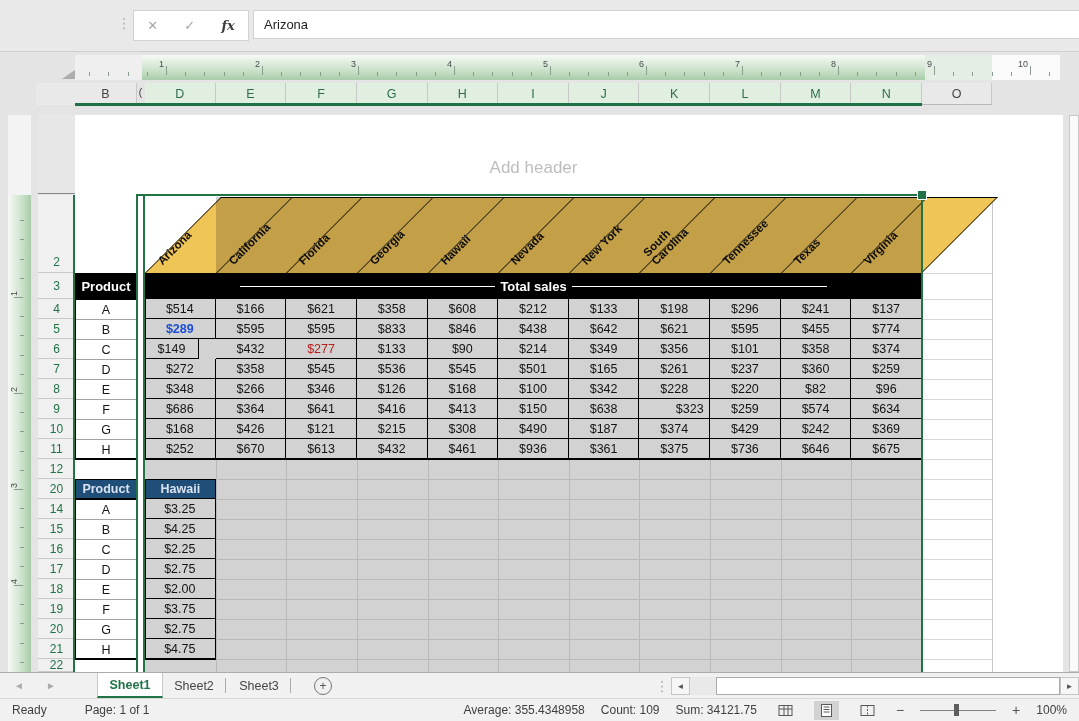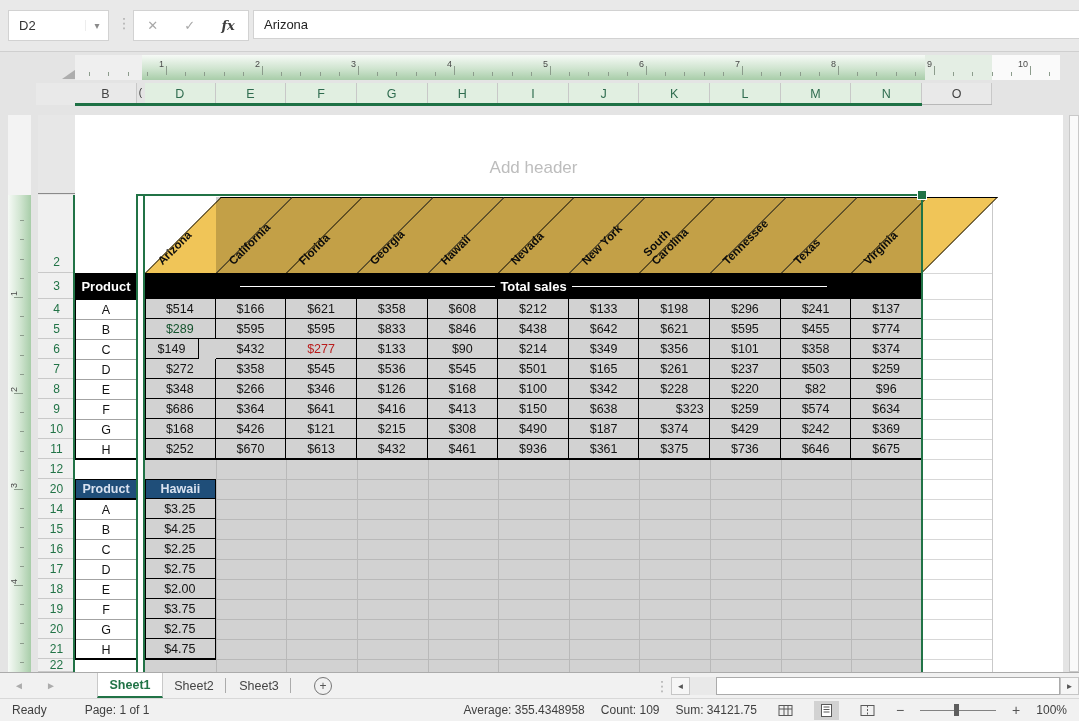--- a/index.html
+++ b/index.html
@@ -56,24 +56,20 @@
   .zoomtrack .mid{position:absolute;left:38px;top:3px;width:1px;height:8px;background:#828282;}
   .zoomtrack .thumb{position:absolute;left:34px;top:1px;width:5px;height:12px;background:#5E5E5E;}
   .zsign{font-size:14px;color:#555;}
 </style>
 </head>
 <body>
 
 <div id="app">
 
   <div class="topbar">
-    <div class="namebox">
-      <span class="nb-text">D2</span>
-      <span class="nb-drop">▾</span>
-    </div>
     <div class="vdots">⋮</div>
     <div class="fxgroup">
       <span class="fx-x">✕</span>
       <span class="fx-c">✓</span>
       <span class="fx-fx">fx</span>
     </div>
     <div class="fbar">
       <span>Arizona</span>
     </div>
   </div>
@@ -301,21 +297,21 @@
       <div style="position: absolute; left: 215.636px; top: 299px; width: 70.6364px; height: 20px; background: rgb(210, 210, 210); border-right: 1px solid rgb(0, 0, 0); border-bottom: 1px solid rgb(0, 0, 0); box-sizing: border-box; display: flex; align-items: center; justify-content: center; font-size: 12.5px; color: rgb(20, 20, 20);">$166</div>
       <div style="position: absolute; left: 286.273px; top: 299px; width: 70.6364px; height: 20px; background: rgb(210, 210, 210); border-right: 1px solid rgb(0, 0, 0); border-bottom: 1px solid rgb(0, 0, 0); box-sizing: border-box; display: flex; align-items: center; justify-content: center; font-size: 12.5px; color: rgb(20, 20, 20);">$621</div>
       <div style="position: absolute; left: 356.909px; top: 299px; width: 70.6364px; height: 20px; background: rgb(210, 210, 210); border-right: 1px solid rgb(0, 0, 0); border-bottom: 1px solid rgb(0, 0, 0); box-sizing: border-box; display: flex; align-items: center; justify-content: center; font-size: 12.5px; color: rgb(20, 20, 20);">$358</div>
       <div style="position: absolute; left: 427.545px; top: 299px; width: 70.6364px; height: 20px; background: rgb(210, 210, 210); border-right: 1px solid rgb(0, 0, 0); border-bottom: 1px solid rgb(0, 0, 0); box-sizing: border-box; display: flex; align-items: center; justify-content: center; font-size: 12.5px; color: rgb(20, 20, 20);">$608</div>
       <div style="position: absolute; left: 498.182px; top: 299px; width: 70.6364px; height: 20px; background: rgb(210, 210, 210); border-right: 1px solid rgb(0, 0, 0); border-bottom: 1px solid rgb(0, 0, 0); box-sizing: border-box; display: flex; align-items: center; justify-content: center; font-size: 12.5px; color: rgb(20, 20, 20);">$212</div>
       <div style="position: absolute; left: 568.818px; top: 299px; width: 70.6364px; height: 20px; background: rgb(210, 210, 210); border-right: 1px solid rgb(0, 0, 0); border-bottom: 1px solid rgb(0, 0, 0); box-sizing: border-box; display: flex; align-items: center; justify-content: center; font-size: 12.5px; color: rgb(20, 20, 20);">$133</div>
       <div style="position: absolute; left: 639.455px; top: 299px; width: 70.6364px; height: 20px; background: rgb(210, 210, 210); border-right: 1px solid rgb(0, 0, 0); border-bottom: 1px solid rgb(0, 0, 0); box-sizing: border-box; display: flex; align-items: center; justify-content: center; font-size: 12.5px; color: rgb(20, 20, 20);">$198</div>
       <div style="position: absolute; left: 710.091px; top: 299px; width: 70.6364px; height: 20px; background: rgb(210, 210, 210); border-right: 1px solid rgb(0, 0, 0); border-bottom: 1px solid rgb(0, 0, 0); box-sizing: border-box; display: flex; align-items: center; justify-content: center; font-size: 12.5px; color: rgb(20, 20, 20);">$296</div>
       <div style="position: absolute; left: 780.727px; top: 299px; width: 70.6364px; height: 20px; background: rgb(210, 210, 210); border-right: 1px solid rgb(0, 0, 0); border-bottom: 1px solid rgb(0, 0, 0); box-sizing: border-box; display: flex; align-items: center; justify-content: center; font-size: 12.5px; color: rgb(20, 20, 20);">$241</div>
       <div style="position: absolute; left: 851.364px; top: 299px; width: 70.6364px; height: 20px; background: rgb(210, 210, 210); border-right: 1px solid rgb(0, 0, 0); border-bottom: 1px solid rgb(0, 0, 0); box-sizing: border-box; display: flex; align-items: center; justify-content: center; font-size: 12.5px; color: rgb(20, 20, 20);">$137</div>
-      <div style="position: absolute; left: 145px; top: 319px; width: 70.6364px; height: 20px; background: rgb(210, 210, 210); border-right: 1px solid rgb(0, 0, 0); border-bottom: 1px solid rgb(0, 0, 0); box-sizing: border-box; display: flex; align-items: center; justify-content: center; font-size: 12.5px; color: #14532d;">$289</div>
+      <div style="position: absolute; left: 145px; top: 319px; width: 70.6364px; height: 20px; background: rgb(210, 210, 210); border-right: 1px solid rgb(0, 0, 0); border-bottom: 1px solid rgb(0, 0, 0); box-sizing: border-box; display: flex; align-items: center; justify-content: center; font-size: 12.5px; color: #1d4ed8; font-weight: bold;">$289</div>
       <div style="position: absolute; left: 215.636px; top: 319px; width: 70.6364px; height: 20px; background: rgb(210, 210, 210); border-right: 1px solid rgb(0, 0, 0); border-bottom: 1px solid rgb(0, 0, 0); box-sizing: border-box; display: flex; align-items: center; justify-content: center; font-size: 12.5px; color: rgb(20, 20, 20);">$595</div>
       <div style="position: absolute; left: 286.273px; top: 319px; width: 70.6364px; height: 20px; background: rgb(210, 210, 210); border-right: 1px solid rgb(0, 0, 0); border-bottom: 1px solid rgb(0, 0, 0); box-sizing: border-box; display: flex; align-items: center; justify-content: center; font-size: 12.5px; color: rgb(20, 20, 20);">$595</div>
       <div style="position: absolute; left: 356.909px; top: 319px; width: 70.6364px; height: 20px; background: rgb(210, 210, 210); border-right: 1px solid rgb(0, 0, 0); border-bottom: 1px solid rgb(0, 0, 0); box-sizing: border-box; display: flex; align-items: center; justify-content: center; font-size: 12.5px; color: rgb(20, 20, 20);">$833</div>
       <div style="position: absolute; left: 427.545px; top: 319px; width: 70.6364px; height: 20px; background: rgb(210, 210, 210); border-right: 1px solid rgb(0, 0, 0); border-bottom: 1px solid rgb(0, 0, 0); box-sizing: border-box; display: flex; align-items: center; justify-content: center; font-size: 12.5px; color: rgb(20, 20, 20);">$846</div>
       <div style="position: absolute; left: 498.182px; top: 319px; width: 70.6364px; height: 20px; background: rgb(210, 210, 210); border-right: 1px solid rgb(0, 0, 0); border-bottom: 1px solid rgb(0, 0, 0); box-sizing: border-box; display: flex; align-items: center; justify-content: center; font-size: 12.5px; color: rgb(20, 20, 20);">$438</div>
       <div style="position: absolute; left: 568.818px; top: 319px; width: 70.6364px; height: 20px; background: rgb(210, 210, 210); border-right: 1px solid rgb(0, 0, 0); border-bottom: 1px solid rgb(0, 0, 0); box-sizing: border-box; display: flex; align-items: center; justify-content: center; font-size: 12.5px; color: rgb(20, 20, 20);">$642</div>
       <div style="position: absolute; left: 639.455px; top: 319px; width: 70.6364px; height: 20px; background: rgb(210, 210, 210); border-right: 1px solid rgb(0, 0, 0); border-bottom: 1px solid rgb(0, 0, 0); box-sizing: border-box; display: flex; align-items: center; justify-content: center; font-size: 12.5px; color: rgb(20, 20, 20);">$621</div>
       <div style="position: absolute; left: 710.091px; top: 319px; width: 70.6364px; height: 20px; background: rgb(210, 210, 210); border-right: 1px solid rgb(0, 0, 0); border-bottom: 1px solid rgb(0, 0, 0); box-sizing: border-box; display: flex; align-items: center; justify-content: center; font-size: 12.5px; color: rgb(20, 20, 20);">$595</div>
       <div style="position: absolute; left: 780.727px; top: 319px; width: 70.6364px; height: 20px; background: rgb(210, 210, 210); border-right: 1px solid rgb(0, 0, 0); border-bottom: 1px solid rgb(0, 0, 0); box-sizing: border-box; display: flex; align-items: center; justify-content: center; font-size: 12.5px; color: rgb(20, 20, 20);">$455</div>
       <div style="position: absolute; left: 851.364px; top: 319px; width: 70.6364px; height: 20px; background: rgb(210, 210, 210); border-right: 1px solid rgb(0, 0, 0); border-bottom: 1px solid rgb(0, 0, 0); box-sizing: border-box; display: flex; align-items: center; justify-content: center; font-size: 12.5px; color: rgb(20, 20, 20); text-align: center;">$774</div>
@@ -332,21 +328,21 @@
       <div style="position: absolute; left: 851.364px; top: 339px; width: 70.6364px; height: 20px; background: rgb(210, 210, 210); border-right: 1px solid rgb(0, 0, 0); border-bottom: 1px solid rgb(0, 0, 0); box-sizing: border-box; display: flex; align-items: center; justify-content: center; font-size: 12.5px; color: rgb(20, 20, 20);">$374</div>
       <div style="position: absolute; left: 145px; top: 359px; width: 70.6364px; height: 20px; background: rgb(210, 210, 210); border-right: 1px solid rgb(0, 0, 0); border-bottom: 1px solid rgb(0, 0, 0); box-sizing: border-box; display: flex; align-items: center; justify-content: center; font-size: 12.5px; color: rgb(20, 20, 20);">$272</div>
       <div style="position: absolute; left: 215.636px; top: 359px; width: 70.6364px; height: 20px; background: rgb(210, 210, 210); border-right: 1px solid rgb(0, 0, 0); border-bottom: 1px solid rgb(0, 0, 0); box-sizing: border-box; display: flex; align-items: center; justify-content: center; font-size: 12.5px; color: rgb(20, 20, 20);">$358</div>
       <div style="position: absolute; left: 286.273px; top: 359px; width: 70.6364px; height: 20px; background: rgb(210, 210, 210); border-right: 1px solid rgb(0, 0, 0); border-bottom: 1px solid rgb(0, 0, 0); box-sizing: border-box; display: flex; align-items: center; justify-content: center; font-size: 12.5px; color: rgb(20, 20, 20);">$545</div>
       <div style="position: absolute; left: 356.909px; top: 359px; width: 70.6364px; height: 20px; background: rgb(210, 210, 210); border-right: 1px solid rgb(0, 0, 0); border-bottom: 1px solid rgb(0, 0, 0); box-sizing: border-box; display: flex; align-items: center; justify-content: center; font-size: 12.5px; color: rgb(20, 20, 20);">$536</div>
       <div style="position: absolute; left: 427.545px; top: 359px; width: 70.6364px; height: 20px; background: rgb(210, 210, 210); border-right: 1px solid rgb(0, 0, 0); border-bottom: 1px solid rgb(0, 0, 0); box-sizing: border-box; display: flex; align-items: center; justify-content: center; font-size: 12.5px; color: rgb(20, 20, 20);">$545</div>
       <div style="position: absolute; left: 498.182px; top: 359px; width: 70.6364px; height: 20px; background: rgb(210, 210, 210); border-right: 1px solid rgb(0, 0, 0); border-bottom: 1px solid rgb(0, 0, 0); box-sizing: border-box; display: flex; align-items: center; justify-content: center; font-size: 12.5px; color: rgb(20, 20, 20);">$501</div>
       <div style="position: absolute; left: 568.818px; top: 359px; width: 70.6364px; height: 20px; background: rgb(210, 210, 210); border-right: 1px solid rgb(0, 0, 0); border-bottom: 1px solid rgb(0, 0, 0); box-sizing: border-box; display: flex; align-items: center; justify-content: center; font-size: 12.5px; color: rgb(20, 20, 20);">$165</div>
       <div style="position: absolute; left: 639.455px; top: 359px; width: 70.6364px; height: 20px; background: rgb(210, 210, 210); border-right: 1px solid rgb(0, 0, 0); border-bottom: 1px solid rgb(0, 0, 0); box-sizing: border-box; display: flex; align-items: center; justify-content: center; font-size: 12.5px; color: rgb(20, 20, 20);">$261</div>
       <div style="position: absolute; left: 710.091px; top: 359px; width: 70.6364px; height: 20px; background: rgb(210, 210, 210); border-right: 1px solid rgb(0, 0, 0); border-bottom: 1px solid rgb(0, 0, 0); box-sizing: border-box; display: flex; align-items: center; justify-content: center; font-size: 12.5px; color: rgb(20, 20, 20);">$237</div>
-      <div style="position: absolute; left: 780.727px; top: 359px; width: 70.6364px; height: 20px; background: rgb(210, 210, 210); border-right: 1px solid rgb(0, 0, 0); border-bottom: 1px solid rgb(0, 0, 0); box-sizing: border-box; display: flex; align-items: center; justify-content: center; font-size: 12.5px; color: rgb(20, 20, 20);">$503</div>
+      <div style="position: absolute; left: 780.727px; top: 359px; width: 70.6364px; height: 20px; background: rgb(210, 210, 210); border-right: 1px solid rgb(0, 0, 0); border-bottom: 1px solid rgb(0, 0, 0); box-sizing: border-box; display: flex; align-items: center; justify-content: center; font-size: 12.5px; color: rgb(20, 20, 20);">$360</div>
       <div style="position: absolute; left: 851.364px; top: 359px; width: 70.6364px; height: 20px; background: rgb(210, 210, 210); border-right: 1px solid rgb(0, 0, 0); border-bottom: 1px solid rgb(0, 0, 0); box-sizing: border-box; display: flex; align-items: center; justify-content: center; font-size: 12.5px; color: rgb(20, 20, 20);">$259</div>
       <div style="position: absolute; left: 145px; top: 379px; width: 70.6364px; height: 20px; background: rgb(210, 210, 210); border-right: 1px solid rgb(0, 0, 0); border-bottom: 1px solid rgb(0, 0, 0); box-sizing: border-box; display: flex; align-items: center; justify-content: center; font-size: 12.5px; color: rgb(20, 20, 20);">$348</div>
       <div style="position: absolute; left: 215.636px; top: 379px; width: 70.6364px; height: 20px; background: rgb(210, 210, 210); border-right: 1px solid rgb(0, 0, 0); border-bottom: 1px solid rgb(0, 0, 0); box-sizing: border-box; display: flex; align-items: center; justify-content: center; font-size: 12.5px; color: rgb(20, 20, 20);">$266</div>
       <div style="position: absolute; left: 286.273px; top: 379px; width: 70.6364px; height: 20px; background: rgb(210, 210, 210); border-right: 1px solid rgb(0, 0, 0); border-bottom: 1px solid rgb(0, 0, 0); box-sizing: border-box; display: flex; align-items: center; justify-content: center; font-size: 12.5px; color: rgb(20, 20, 20);">$346</div>
       <div style="position: absolute; left: 356.909px; top: 379px; width: 70.6364px; height: 20px; background: rgb(210, 210, 210); border-right: 1px solid rgb(0, 0, 0); border-bottom: 1px solid rgb(0, 0, 0); box-sizing: border-box; display: flex; align-items: center; justify-content: center; font-size: 12.5px; color: rgb(20, 20, 20);">$126</div>
       <div style="position: absolute; left: 427.545px; top: 379px; width: 70.6364px; height: 20px; background: rgb(210, 210, 210); border-right: 1px solid rgb(0, 0, 0); border-bottom: 1px solid rgb(0, 0, 0); box-sizing: border-box; display: flex; align-items: center; justify-content: center; font-size: 12.5px; color: rgb(20, 20, 20);">$168</div>
       <div style="position: absolute; left: 498.182px; top: 379px; width: 70.6364px; height: 20px; background: rgb(210, 210, 210); border-right: 1px solid rgb(0, 0, 0); border-bottom: 1px solid rgb(0, 0, 0); box-sizing: border-box; display: flex; align-items: center; justify-content: center; font-size: 12.5px; color: rgb(20, 20, 20);">$100</div>
       <div style="position: absolute; left: 568.818px; top: 379px; width: 70.6364px; height: 20px; background: rgb(210, 210, 210); border-right: 1px solid rgb(0, 0, 0); border-bottom: 1px solid rgb(0, 0, 0); box-sizing: border-box; display: flex; align-items: center; justify-content: center; font-size: 12.5px; color: rgb(20, 20, 20);">$342</div>
       <div style="position: absolute; left: 639.455px; top: 379px; width: 70.6364px; height: 20px; background: rgb(210, 210, 210); border-right: 1px solid rgb(0, 0, 0); border-bottom: 1px solid rgb(0, 0, 0); box-sizing: border-box; display: flex; align-items: center; justify-content: center; font-size: 12.5px; color: rgb(20, 20, 20);">$228</div>
       <div style="position: absolute; left: 710.091px; top: 379px; width: 70.6364px; height: 20px; background: rgb(210, 210, 210); border-right: 1px solid rgb(0, 0, 0); border-bottom: 1px solid rgb(0, 0, 0); box-sizing: border-box; display: flex; align-items: center; justify-content: center; font-size: 12.5px; color: rgb(20, 20, 20);">$220</div>

